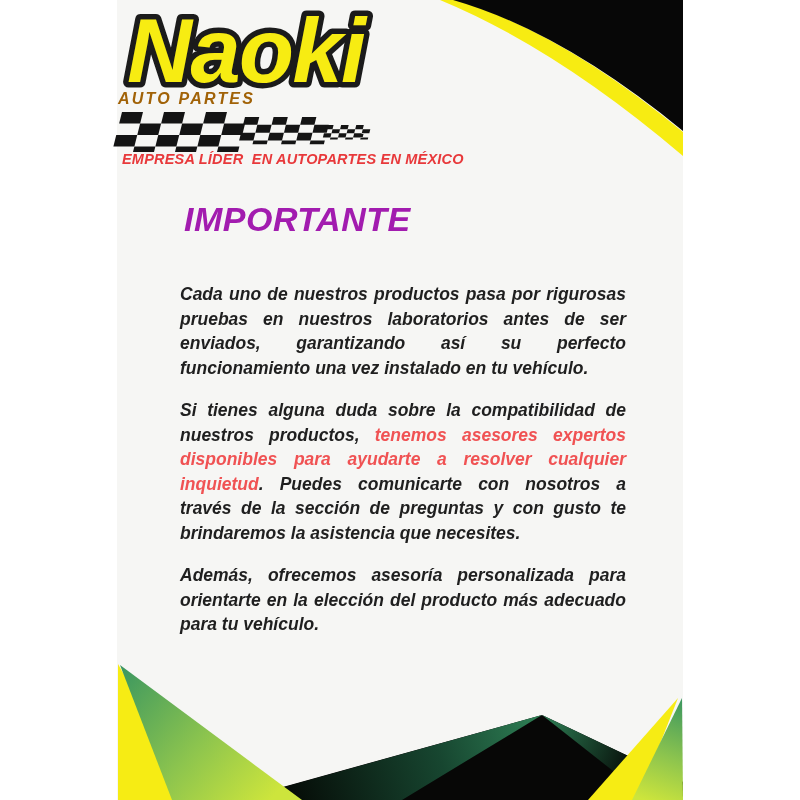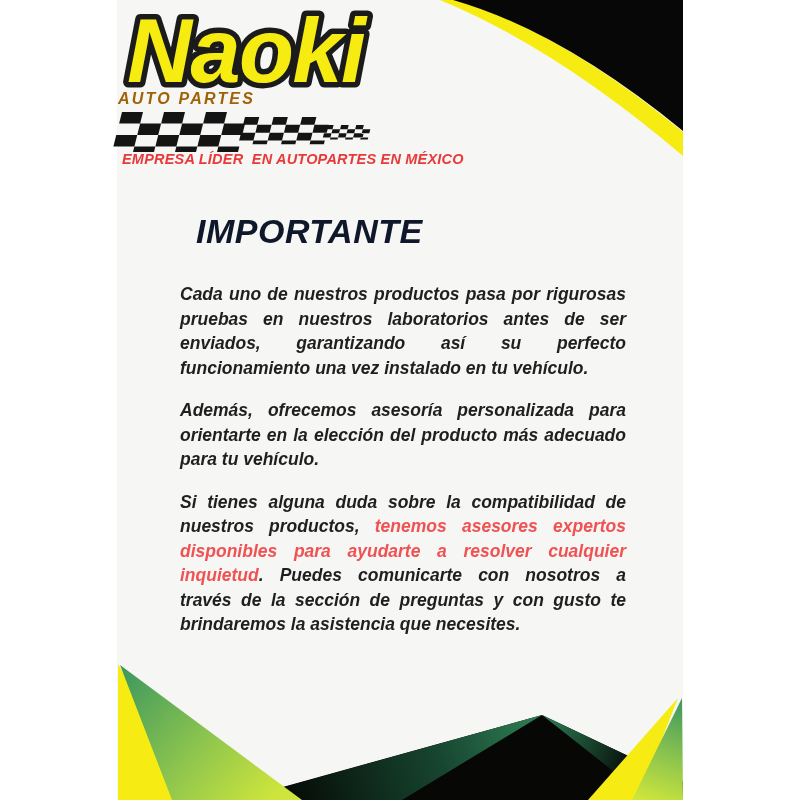--- a/index.html
+++ b/index.html
@@ -25,22 +25,22 @@
     position:absolute;left:118px;top:90px;font-size:16px;font-weight:700;
     letter-spacing:2.2px;color:#a16207;white-space:pre;
   }
   .flag-svg{position:absolute;left:112px;top:112px;width:260px;height:42px;}
   .brand-tagline{
     position:absolute;left:122px;top:151px;font-size:14.5px;font-weight:800;
     color:#e8393b;letter-spacing:0.2px;white-space:pre;text-align:center;
   }
   
   .notice-heading{
-    position:absolute;left:180px;top:196px;margin:16px;font-size:34px;font-weight:800;
-    color:#0f172a;letter-spacing:0.5px;white-space:pre;
+    position:absolute;left:180px;top:196px;margin:4px;font-size:34px;font-weight:800;
+    color:#a21caf;letter-spacing:0.5px;white-space:pre;
   }
   .body-copy{position:absolute;left:180px;top:258px;width:446px;margin-top:24px;}
   .body-copy p{
     margin:0 0 18px 0;font-size:17.5px;line-height:24.5px;font-weight:700;
     color:#1f1f1f;text-align:justify;
   }
   .body-copy .red{color:#f05253;}
 </style>
 </head>
 <body>
@@ -88,22 +88,22 @@
       </g>
     <rect x="248" y="22" width="9" height="3" transform="skewX(-14)" fill="#141414"></rect>
   </svg>
 
   <div class="brand-tagline">EMPRESA LÍDER  EN AUTOPARTES EN MÉXICO</div>
 
   <h1 class="notice-heading">IMPORTANTE</h1>
 
   <main class="body-copy">
     <p>Cada uno de nuestros productos pasa por rigurosas pruebas en nuestros laboratorios antes de ser enviados, garantizando así su perfecto funcionamiento una vez instalado en tu vehículo.</p>
+    <p><span>Si tienes alguna duda sobre la compatibilidad de nuestros productos, </span><span class="red">tenemos asesores expertos disponibles para ayudarte a resolver cualquier inquietud</span><span>. Puedes comunicarte con nosotros a través de la sección de preguntas y con gusto te brindaremos la asistencia que necesites.</span></p>
     <p>Además, ofrecemos asesoría personalizada para orientarte en la elección del producto más adecuado para tu vehículo.</p>
-    <p><span>Si tienes alguna duda sobre la compatibilidad de nuestros productos, </span><span class="red">tenemos asesores expertos disponibles para ayudarte a resolver cualquier inquietud</span><span>. Puedes comunicarte con nosotros a través de la sección de preguntas y con gusto te brindaremos la asistencia que necesites.</span></p>
   </main>
 
   <svg class="bottom-svg" viewBox="0 0 800 172" aria-hidden="true">
     <defs>
       <linearGradient id="gL" gradientUnits="userSpaceOnUse" x1="120" y1="37" x2="270" y2="172">
         <stop offset="0" stop-color="#3a9660"></stop>
         <stop offset="0.55" stop-color="#8cc44e"></stop>
         <stop offset="1" stop-color="#cde53c"></stop>
       </linearGradient>
       <linearGradient id="gR" gradientUnits="userSpaceOnUse" x1="682" y1="70" x2="645" y2="172">

